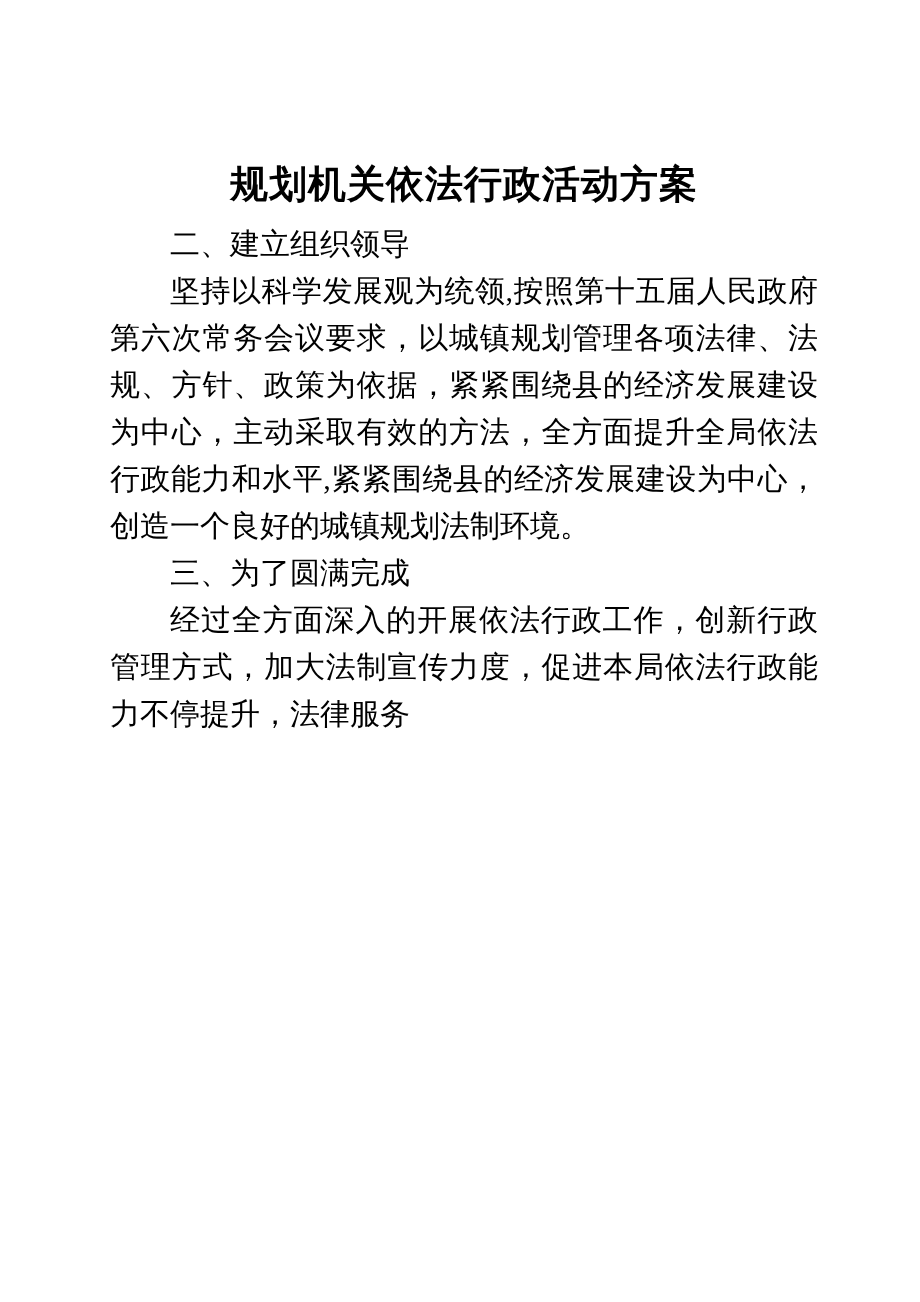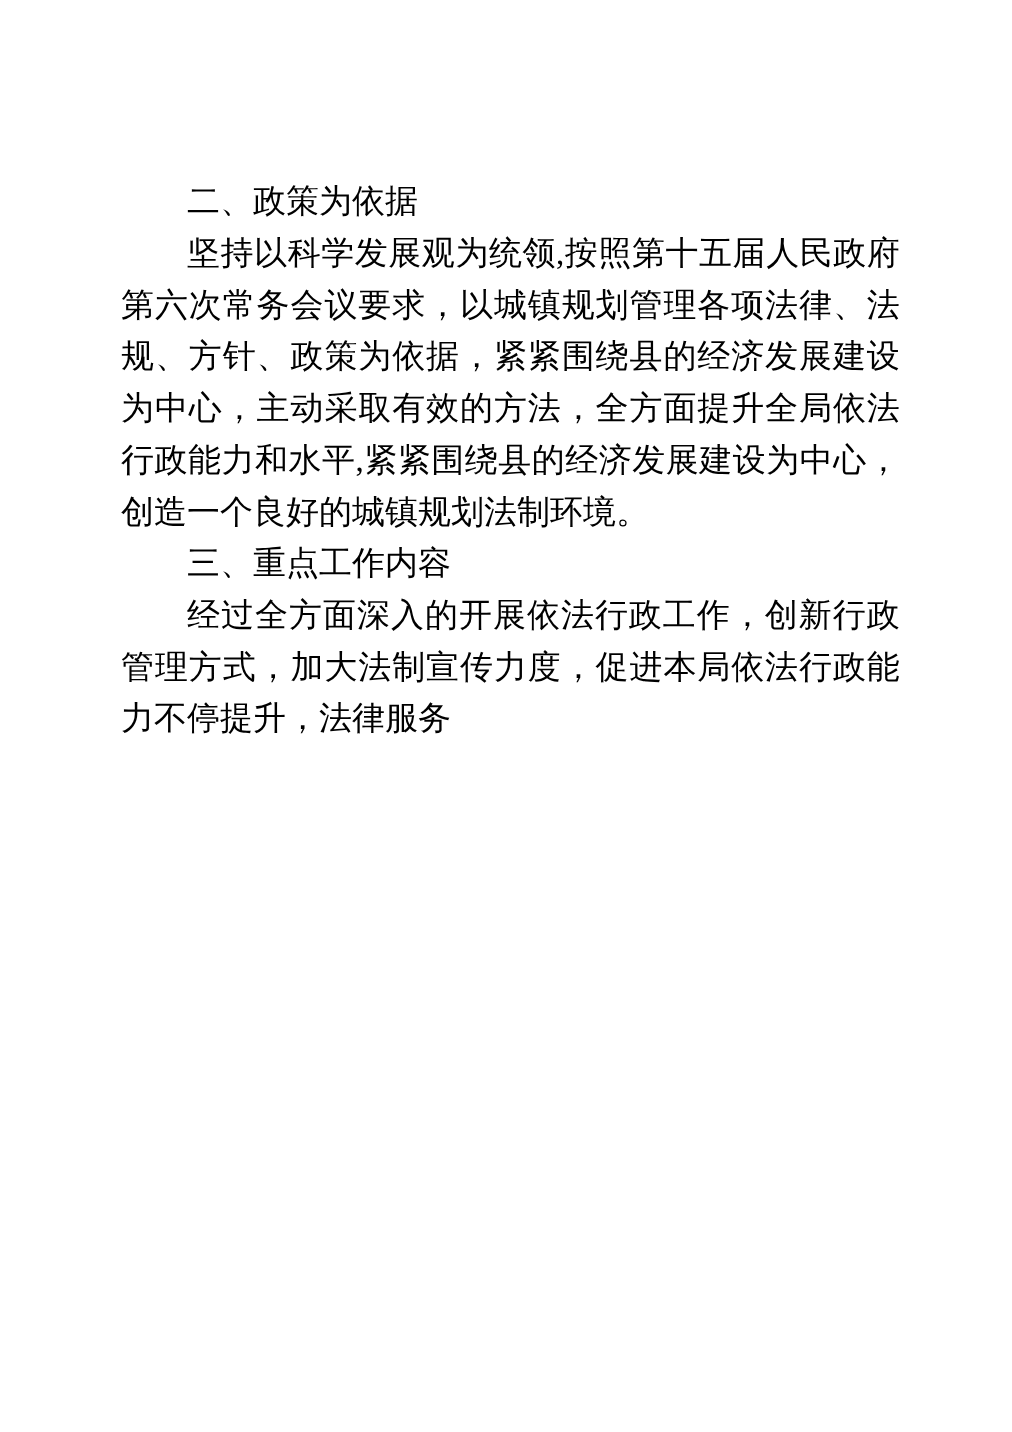--- a/index.html
+++ b/index.html
@@ -38,20 +38,21 @@
     text-align: justify;
     text-indent: 60px; 
     word-break: break-all;
   }
 </style>
 </head>
 <body>
 
 <div class="page">
   <div class="content">
+    <h1 class="doc-title">规划机关依法行政活动方案</h1>
     <div id="paragraphs">
-        <p class="para">二、政策为依据</p>
+        <p class="para">二、建立组织领导</p>
         <p class="para">坚持以科学发展观为统领,按照第十五届人民政府第六次常务会议要求，以城镇规划管理各项法律、法规、方针、政策为依据，紧紧围绕县的经济发展建设为中心，主动采取有效的方法，全方面提升全局依法行政能力和水平,紧紧围绕县的经济发展建设为中心，创造一个良好的城镇规划法制环境。</p>
-        <p class="para">三、重点工作内容</p>
+        <p class="para">三、为了圆满完成</p>
         <p class="para">经过全方面深入的开展依法行政工作，创新行政管理方式，加大法制宣传力度，促进本局依法行政能力不停提升，法律服务</p>
       </div>
   </div>
 </div>
 
 </body></html>

